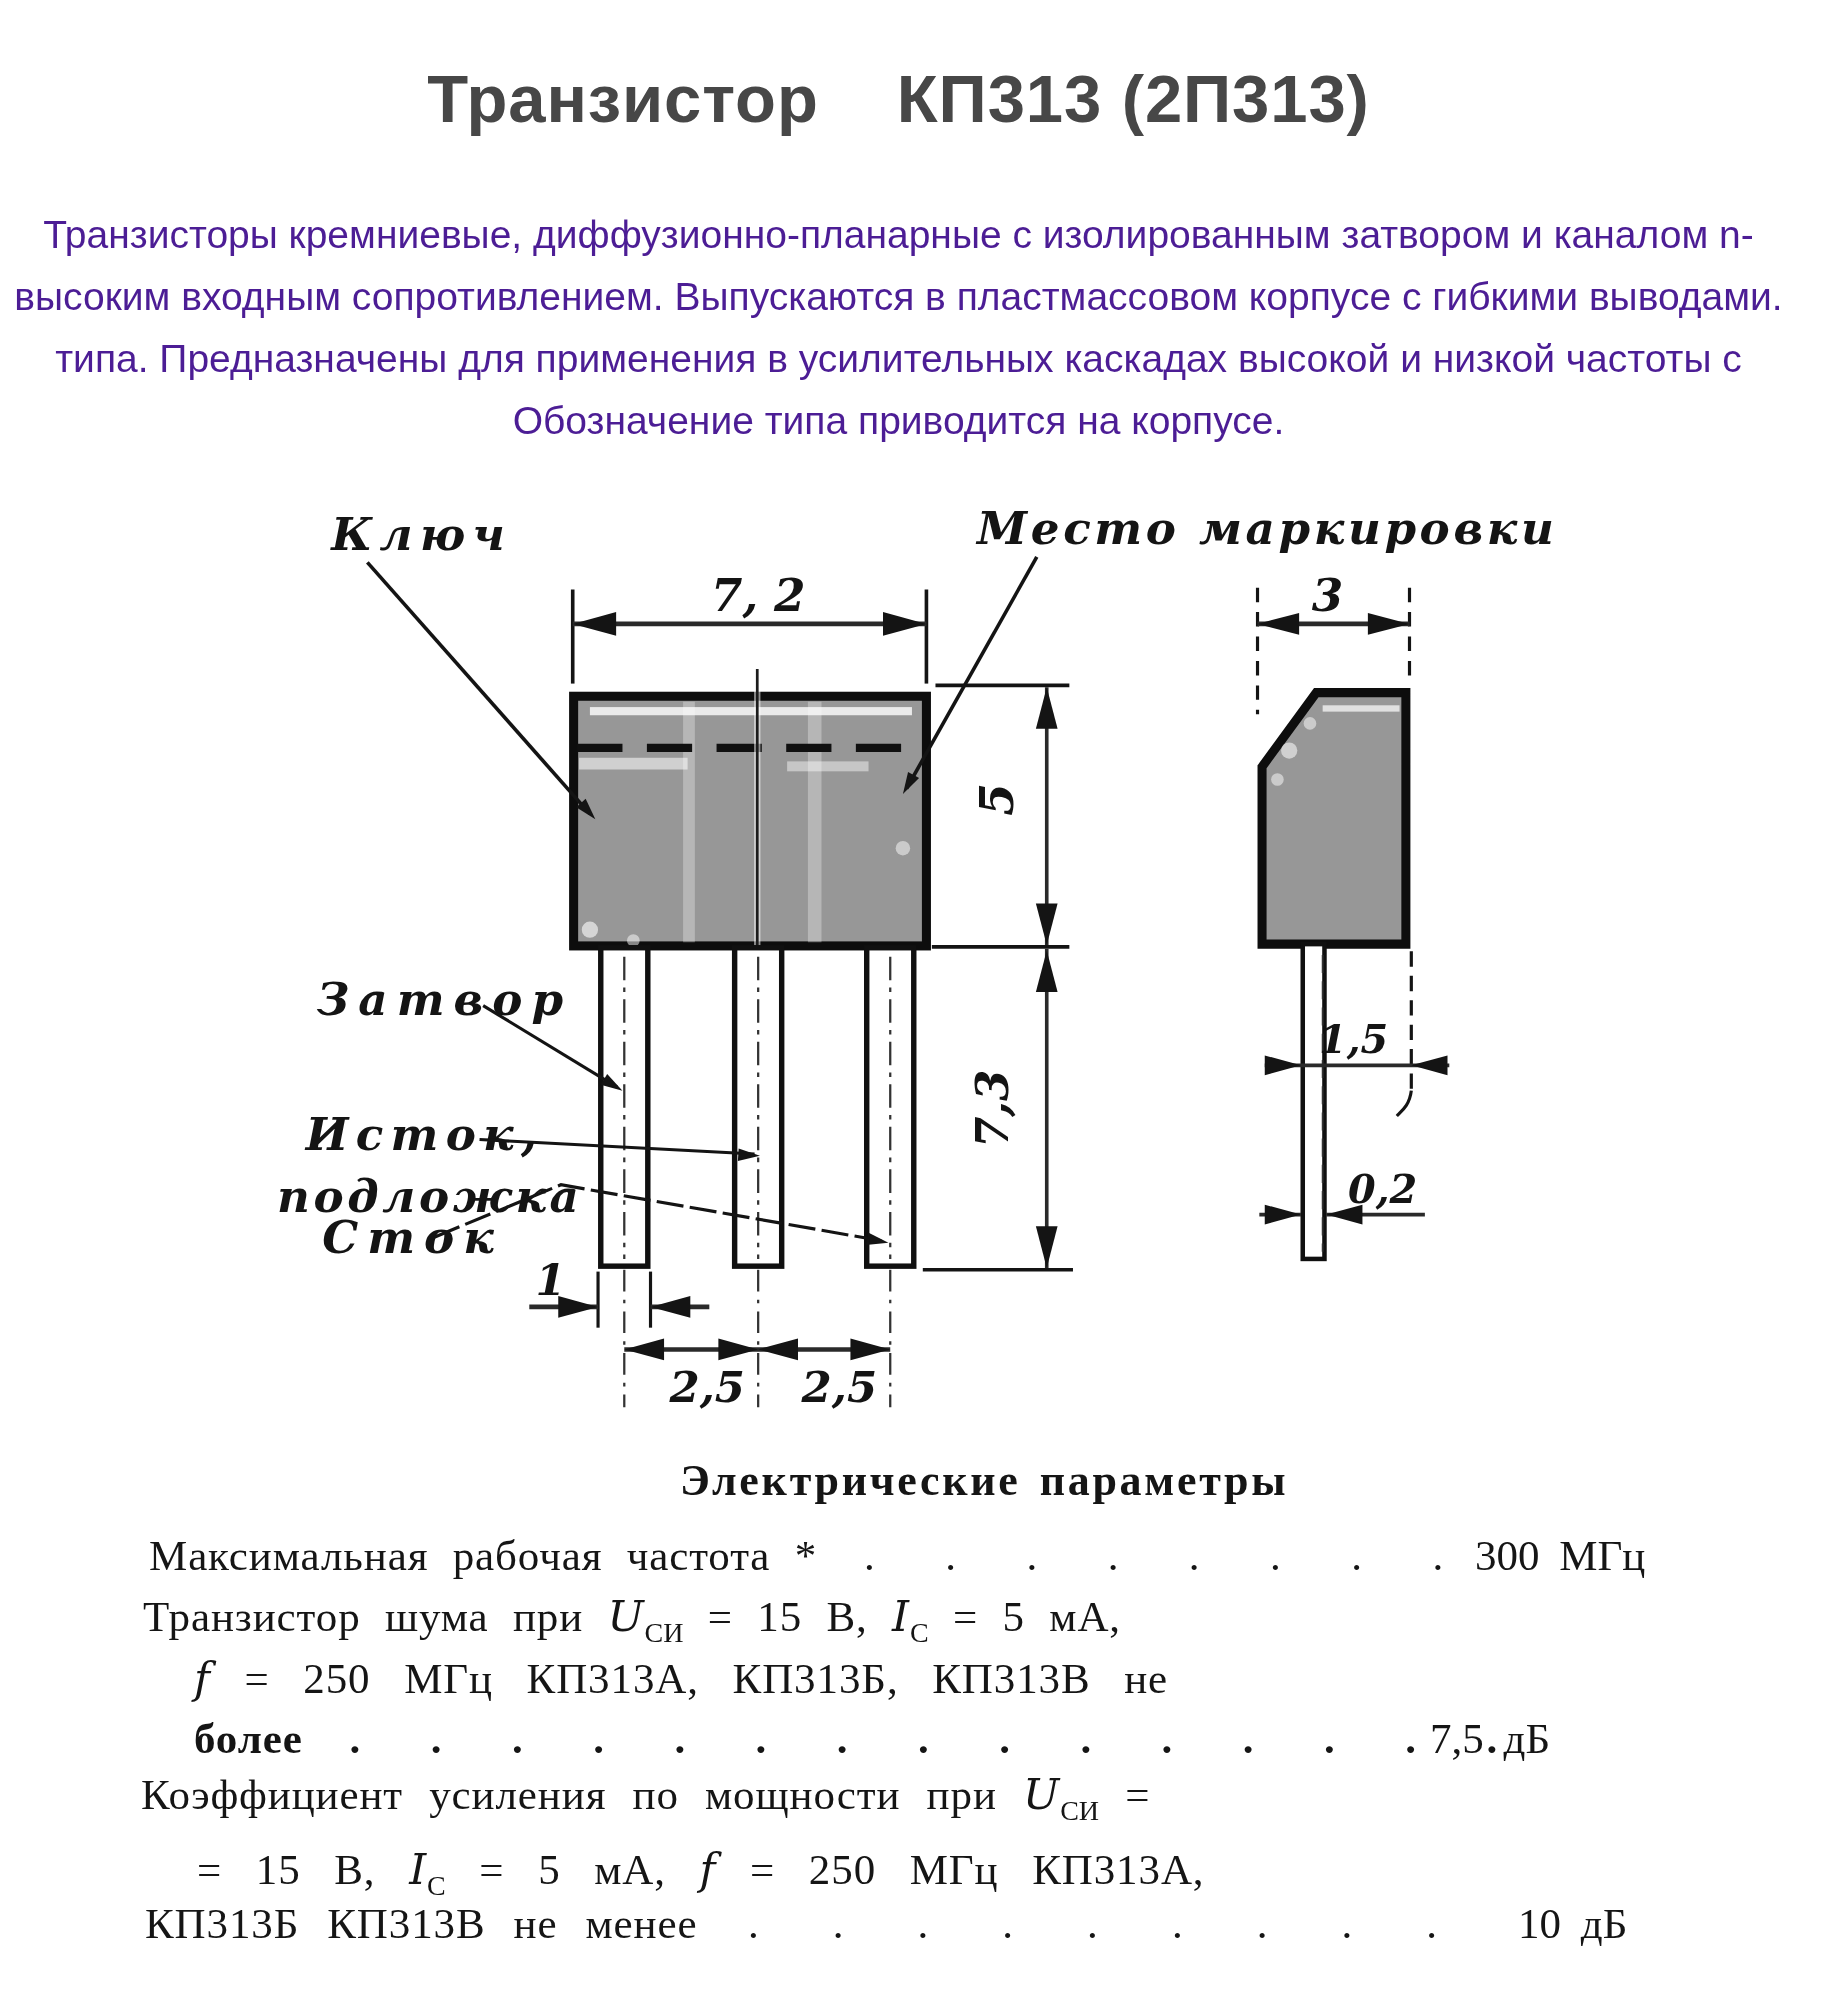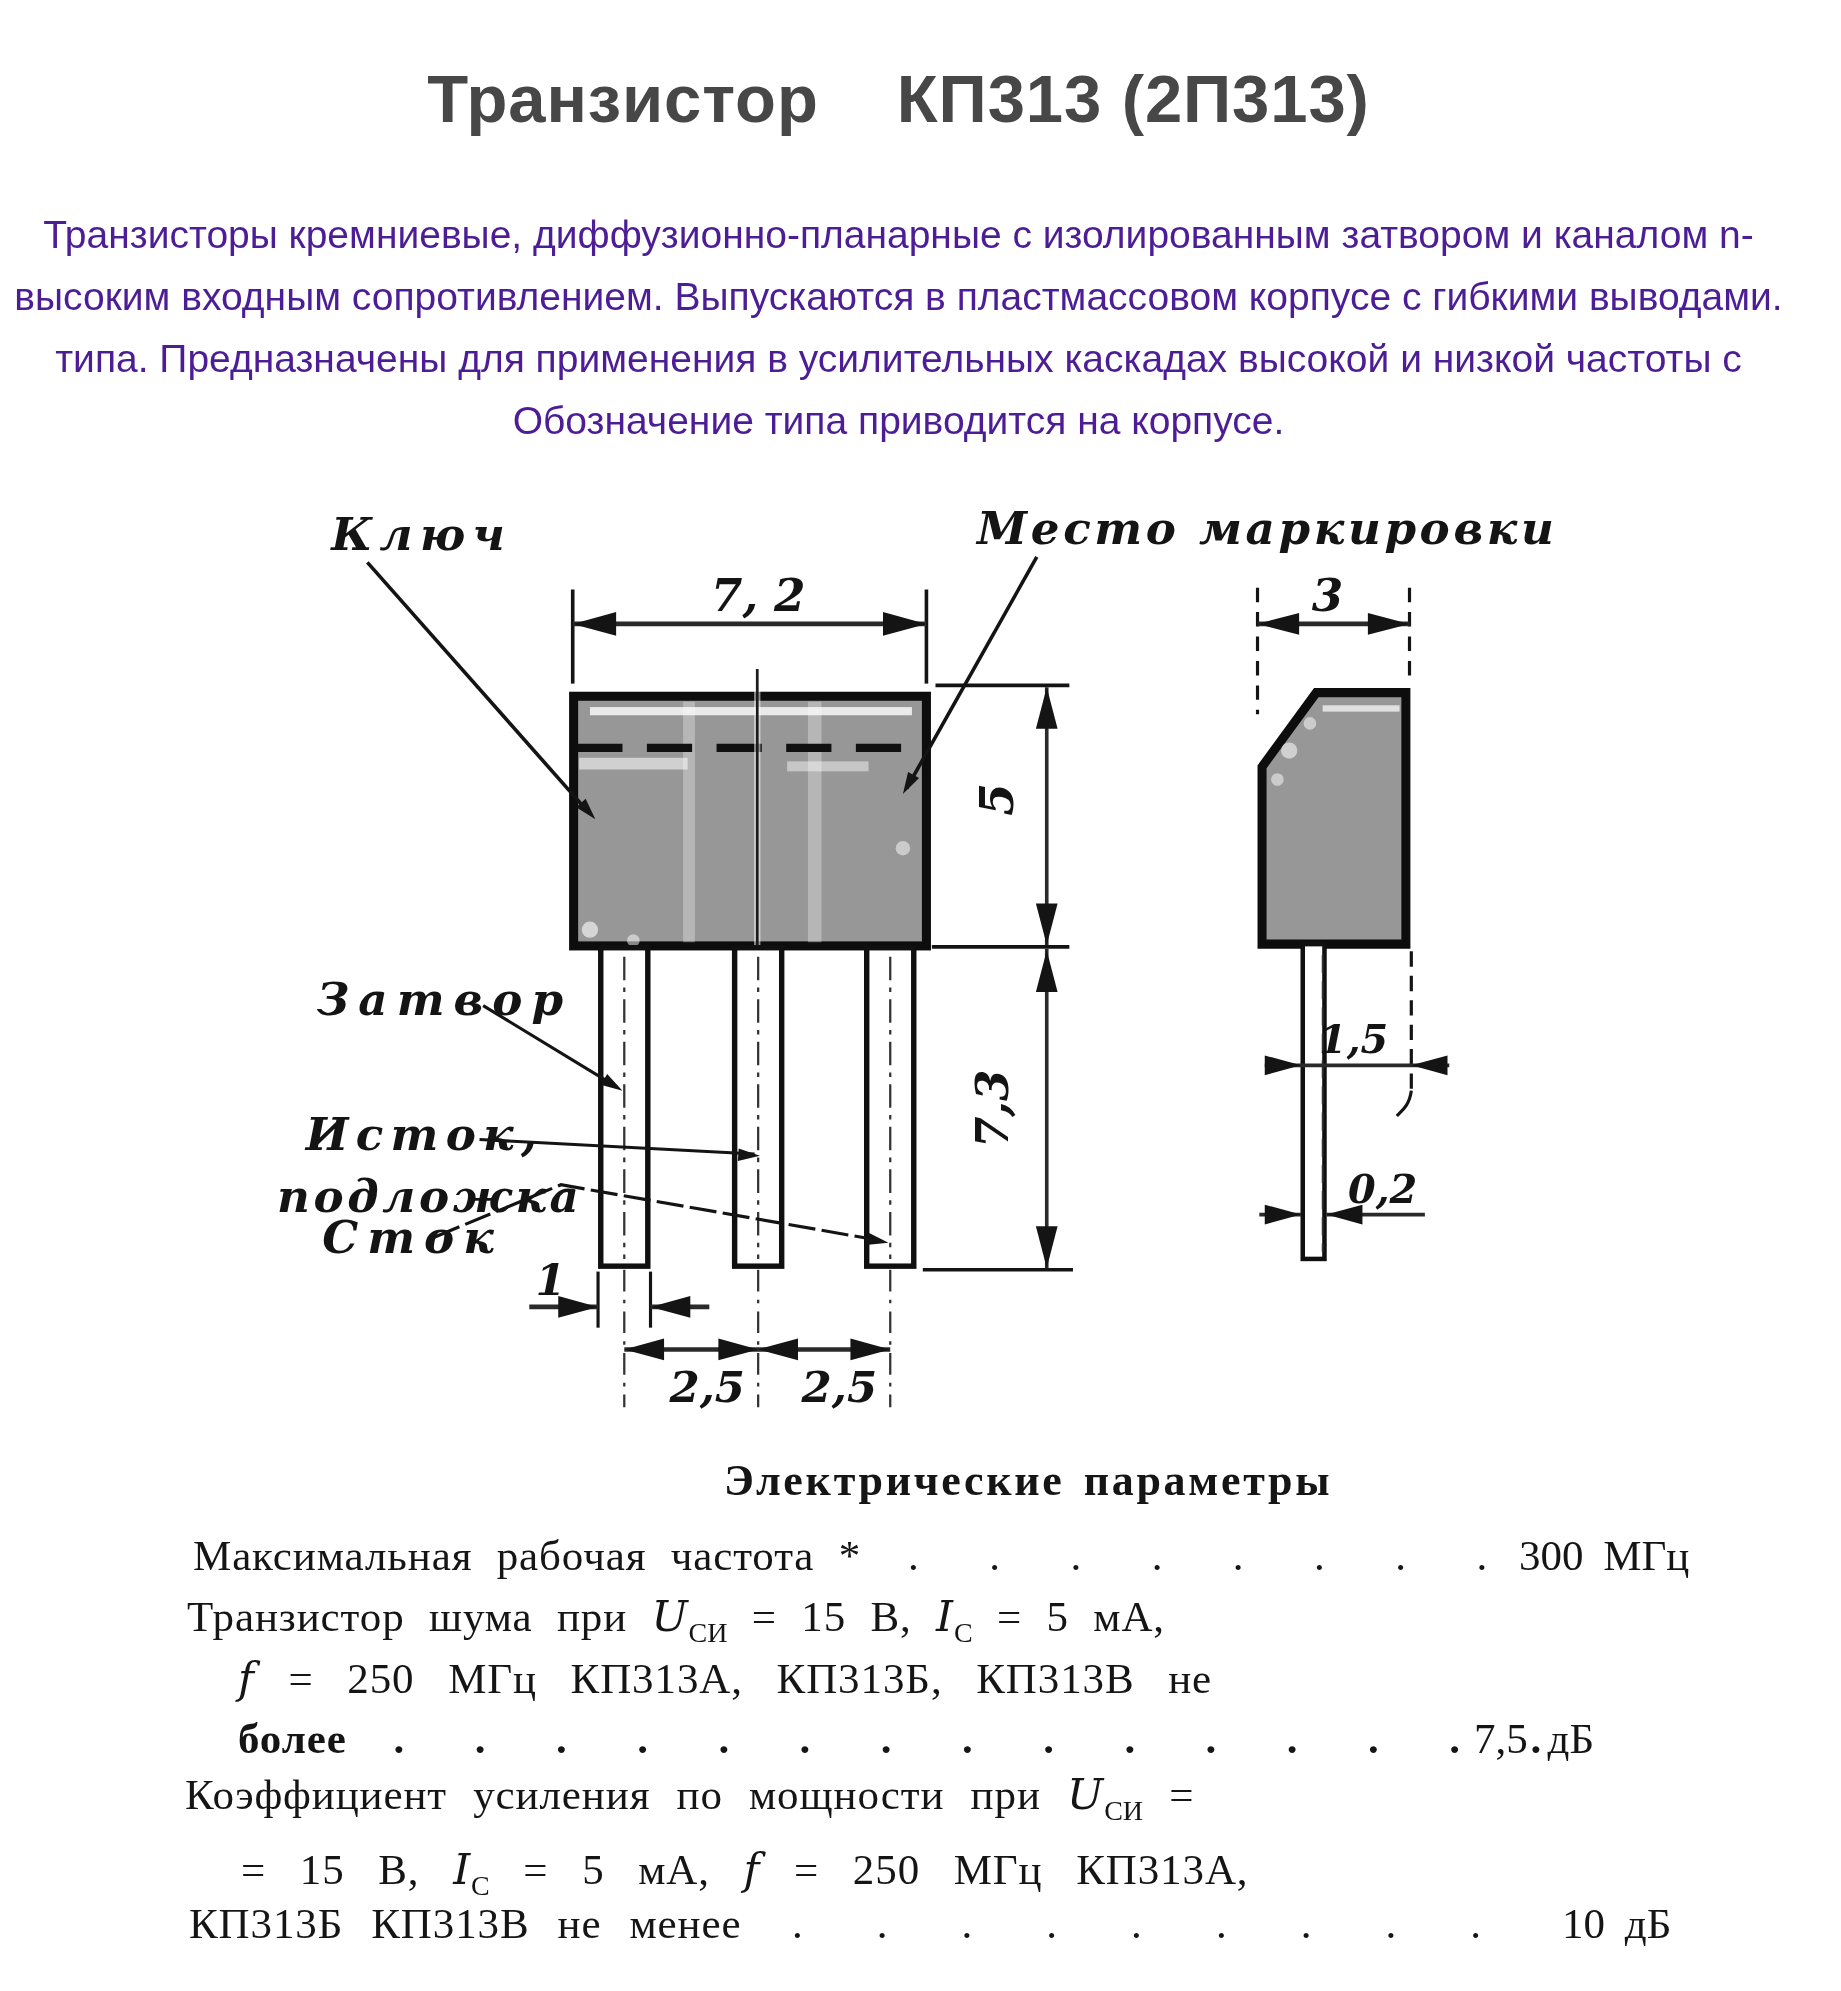--- a/index.html
+++ b/index.html
@@ -6,21 +6,21 @@
   .page{position:relative;width:1797px;height:1992px;background:#ffffff;overflow:hidden;
         font-family:"Liberation Sans", sans-serif;color:#000;}
   .title{position:absolute;top:60px;left:0;width:100%;text-align:center;
          font-size:67px;font-weight:bold;color:#474747;letter-spacing:0.9px;white-space:pre;}
   .intro{position:absolute;top:204px;left:0;width:100%;text-align:center;
          font-size:39px;line-height:62px;color:#4c1d95;}
   .intro-line{white-space:pre;}
   svg.figure{position:absolute;top:452px;left:0;}
   svg text{font-family:"DejaVu Serif", serif;font-style:italic;font-weight:bold;fill:#141414;}
   .params{position:absolute;left:0;top:0;width:100%;height:100%;
-          font-family:"Liberation Serif", serif;color:#151515;margin-left:44px;}
+          font-family:"Liberation Serif", serif;color:#151515;}
   .param-heading{position:absolute;left:680px;top:1455px;font-size:44px;font-weight:bold;
           letter-spacing:2.7px;word-spacing:5.4px;white-space:pre;}
   .param-row{position:absolute;font-size:43px;white-space:pre;letter-spacing:0.9px;word-spacing:12.7px;}
   .param-row .it{font-style:italic;font-family:"DejaVu Serif", serif;}
   .param-row .sub{font-size:28px;position:relative;top:11px;letter-spacing:0;}
   .param-row .dots{letter-spacing:23.5px;}
   .param-value{position:absolute;font-size:43px;white-space:pre;word-spacing:9px;}
   .row0{left:149px;top:1531px;}
   .row1{left:143px;top:1591px;}
   .row2{left:194px;top:1653px;word-spacing:22px;}

